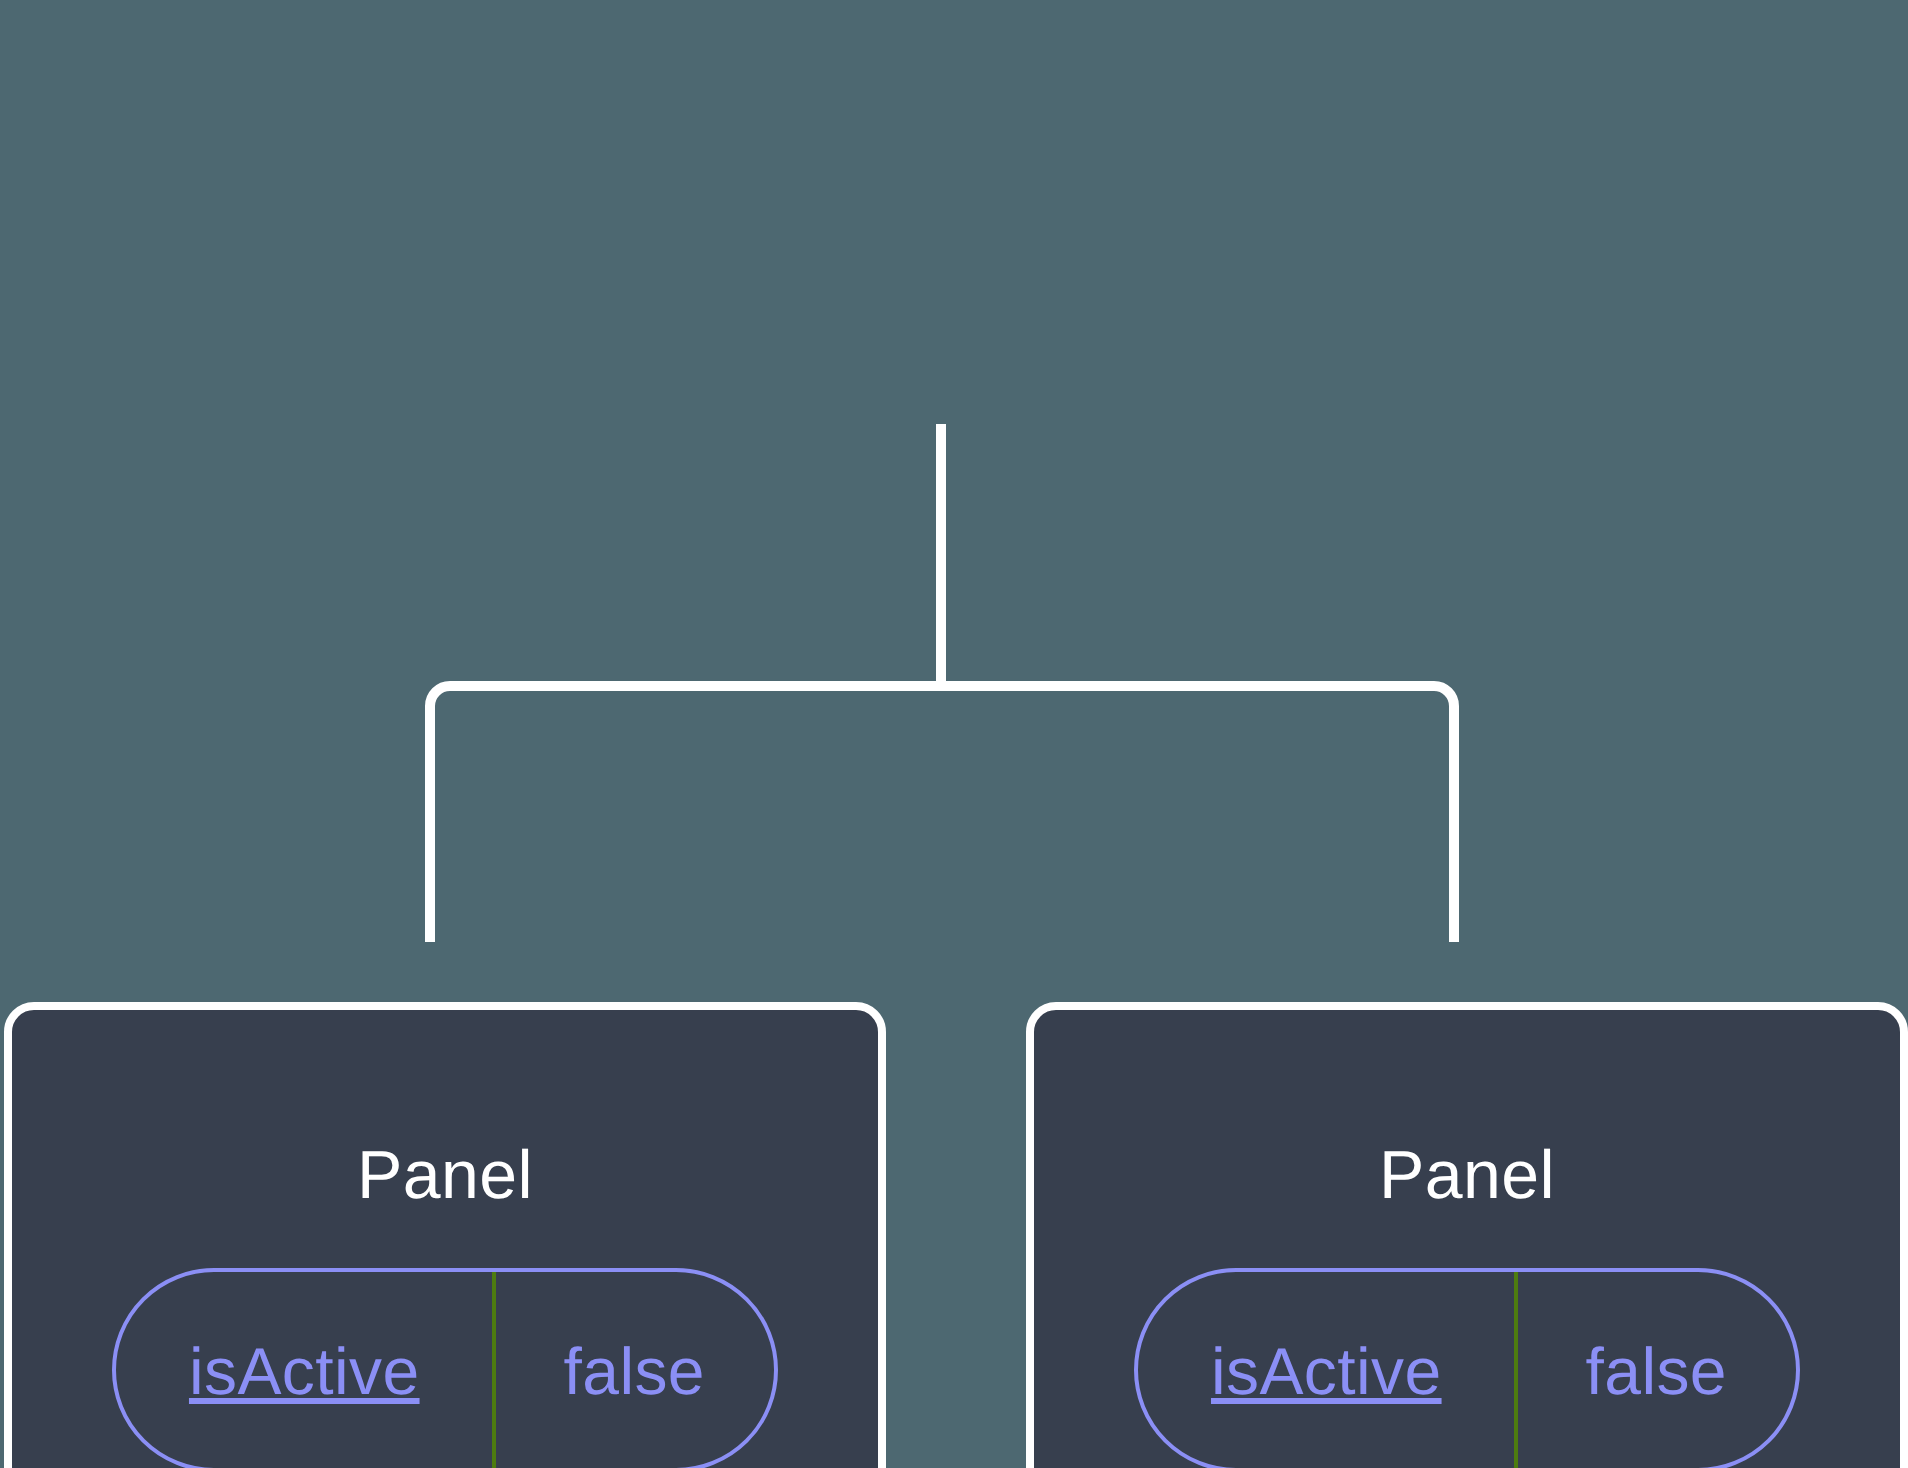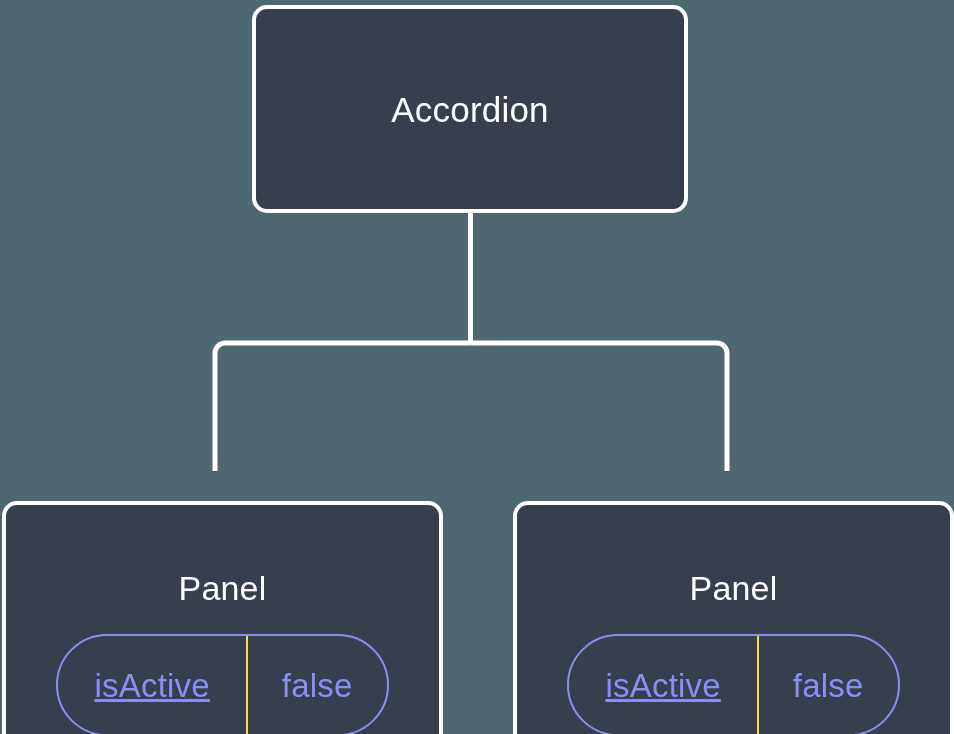--- a/index.html
+++ b/index.html
@@ -102,40 +102,37 @@
     font-size: 33px;
     line-height: 1;
     color: #8b8ff5;
     letter-spacing: 0.2px;
     white-space: nowrap;
   }
 
   .state-pill .cell.key   { padding: 0 36px; text-decoration: underline; }
   .state-pill .cell.value {
     padding: 0 34px;
-    border-left: 2px solid #fde047;
+    border-left: 2px solid #4d7c0f;
   }
 </style>
 </head>
 <body>
 
 <div id="stage">
 
   <svg id="edges" viewBox="0 0 954 734" width="954" height="734" xmlns="http://www.w3.org/2000/svg">
 
     <path d="M 470.5 212 L 470.5 343" fill="none" stroke="#ffffff" stroke-width="5" stroke-linecap="butt"></path>
 
     <path d="M 470.5 343 L 225 343 A 10 10 0 0 0 215 353 L 215 471" fill="none" stroke="#ffffff" stroke-width="5" stroke-linecap="butt"></path>
 
     <path d="M 470.5 343 L 717 343 A 10 10 0 0 1 727 353 L 727 471" fill="none" stroke="#ffffff" stroke-width="5" stroke-linecap="butt"></path>
   </svg>
 
-  <div class="node root">
-    <div class="node-title">Accordion</div>
-  </div>
 
   <div class="node leaf left">
     <div class="node-title">Panel</div>
     <div class="state-pill">
       <div class="cell key">isActive</div>
       <div class="cell value">false</div>
     </div>
   </div>
 
   <div class="node leaf right">

